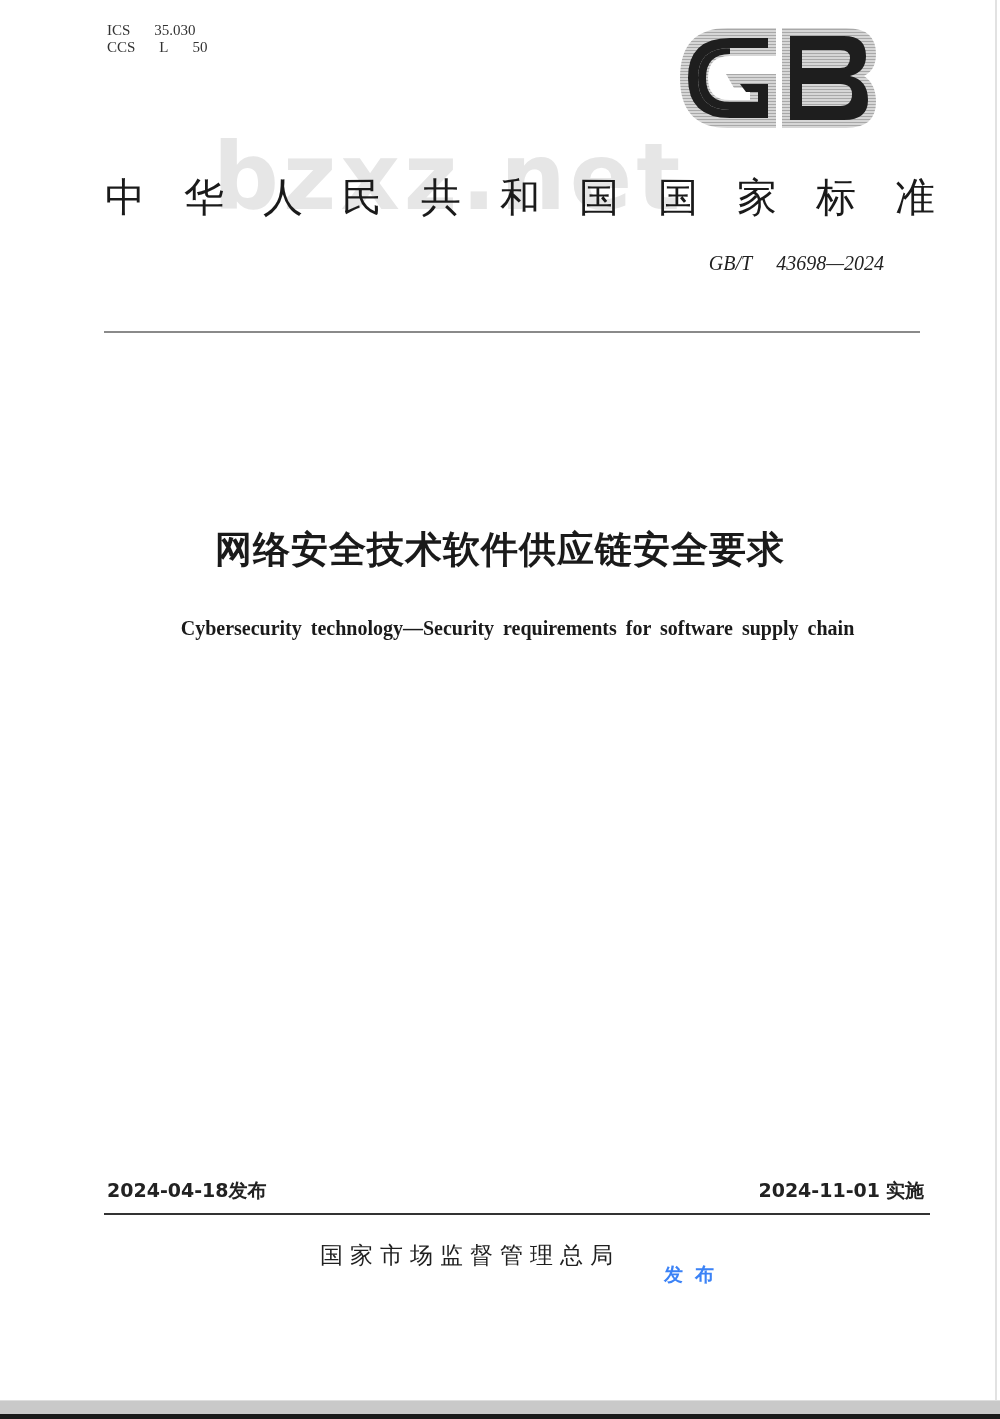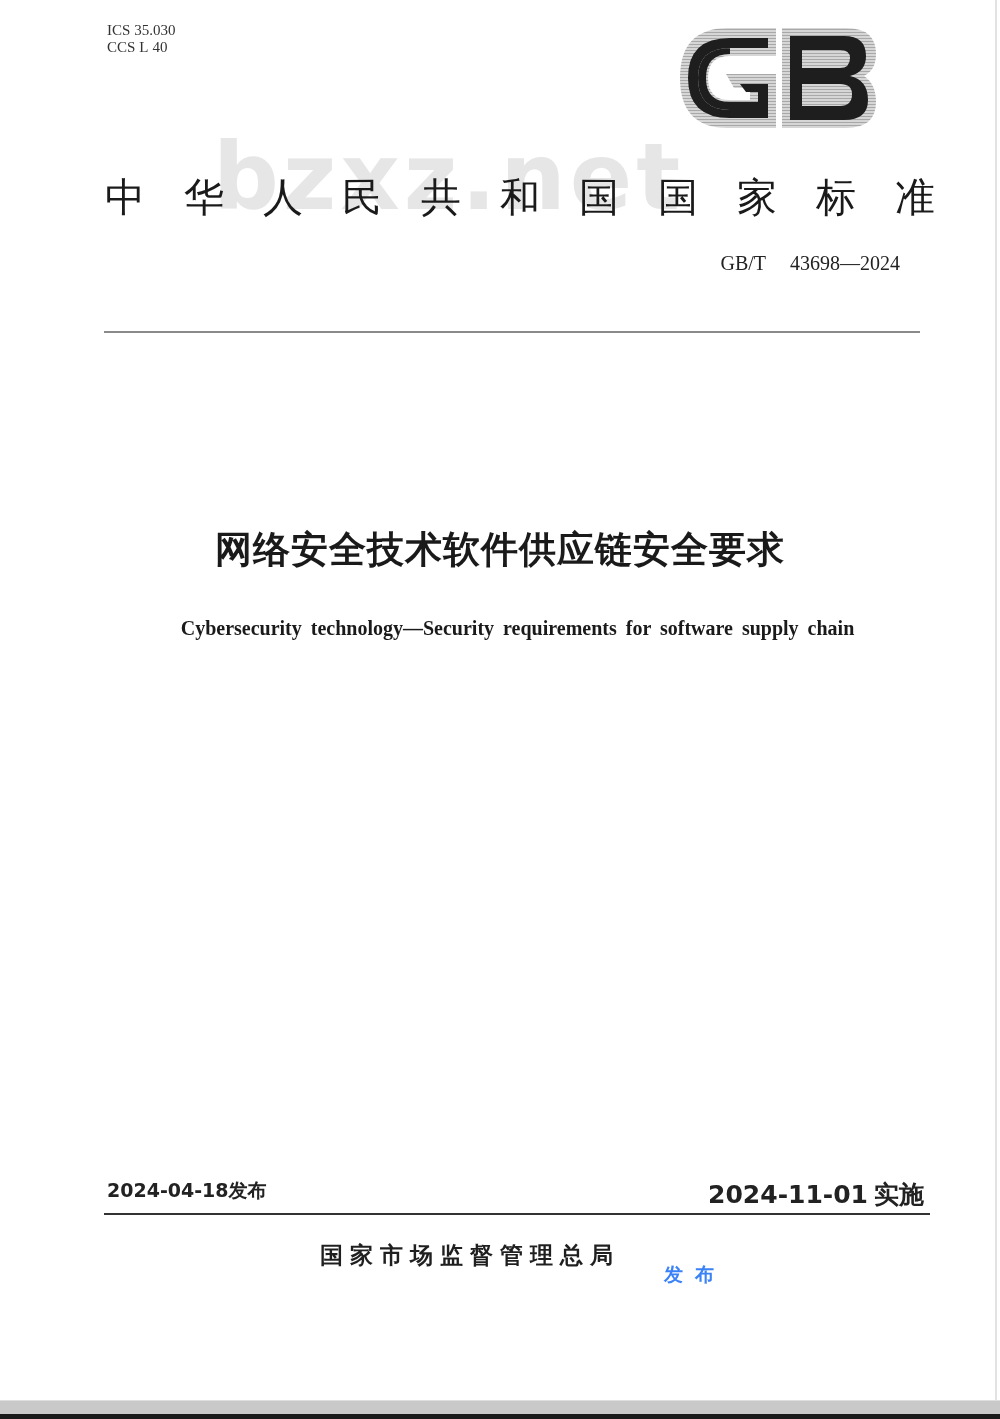--- a/index.html
+++ b/index.html
@@ -7,77 +7,77 @@
       width: 1000px; height: 1419px; position: relative; overflow: hidden;
       background: #ffffff; color: #1c1c1c;
       font-family: "DejaVu Sans", sans-serif;
     }
     .abs { position: absolute; }
     .classif {
       left: 107px; top: 22px; font-family: "Liberation Serif", serif;
       font-size: 15px; line-height: 17px; color: #333;
     }
     .classif .row span { display: inline-block; text-align: right; }
-    .classif .row span + span { margin-left: 4px; }
+    .classif .row span + span { margin-left: 24px; }
     .gb-logo { left: 678px; top: 26px; width: 200px; height: 104px; }
     .watermark {
       left: 200px; top: 128px; font-family: "DejaVu Sans", sans-serif;
       font-weight: bold; font-size: 92px; letter-spacing: 4px; color: #e6e6e6;
       line-height: 100px;
       margin-left: 13px;
     }
     .national-title {
       left: 105px; top: 172px; width: 830px; display: flex; justify-content: space-between;
       font-family: "DejaVu Serif", serif; font-size: 40px; line-height: 50px; color: #1a1a1a;
     }
     .std-no {
-      right: 100px; top: 252px; font-family: "Liberation Serif", serif; font-size: 20px; color: #222;
+      right: 116px; top: 252px; font-family: "Liberation Serif", serif; font-size: 20px; color: #222; font-style: italic;
     }
     .std-no span + span { margin-left: 24px; }
     .rule-top { left: 104px; top: 331px; width: 816px; height: 2px; background: #8a8a8a; }
     .title-cn {
       left: 0; top: 525px; width: 1000px; text-align: center;
       font-family: "DejaVu Sans", sans-serif; font-weight: bold; font-size: 37px; line-height: 50px; color: #1a1a1a;
       letter-spacing: 1px;
     }
     .title-cn span + span { }
     .title-en {
       left: 0; top: 615px; width: 1035px; text-align: center;
       font-family: "Liberation Serif", serif; font-weight: bold; font-size: 20px; line-height: 26px; color: #1a1a1a;
       word-spacing: 4px;
     }
     .date-issue {
       left: 107px; top: 1178px; font-family: "DejaVu Sans", sans-serif; font-weight: bold; font-size: 19px; color: #222;
     }
     .date-impl {
-      right: 76px; top: 1178px; font-family: "DejaVu Sans", sans-serif; font-weight: bold; font-size: 25px; color: #222;
+      right: 76px; top: 1178px; font-family: "DejaVu Sans", sans-serif; font-weight: bold; font-size: 19px; color: #222;
     }
     .date-impl span + span { margin-left: 6px; }
     .rule-bottom { left: 104px; top: 1213px; width: 826px; height: 2px; background: #333; }
     .issuers {
       left: 320px; top: 1236px; font-family: "DejaVu Sans", sans-serif; font-size: 23px; line-height: 39px;
-      letter-spacing: 7px; color: #1f1f1f; font-weight: bold;
+      letter-spacing: 7px; color: #1f1f1f;
     }
     .issue-verb {
       left: 664px; top: 1262px; font-family: "DejaVu Sans", sans-serif; font-weight: bold; font-size: 19px;
       letter-spacing: 12px; color: #3b82f6;
     }
     .right-edge { left: 995px; top: 0; width: 2px; height: 1400px; background: #e2e2e2; }
     .scroll-band { left: 0; top: 1400px; width: 1000px; height: 13px; background: #c9c9c9; border-top: 1px solid #dedede; }
     .bottom-bar { left: 0; top: 1414px; width: 1000px; height: 5px; background: #1a1a1a; }
   </style>
 </head>
 <body>
 
 <div class="abs classif">
   <div class="row">
     <span>ICS</span><span>35.030</span>
   </div>
   <div class="row">
-    <span>CCS</span><span>L</span><span>40</span>
+    <span>CCS</span><span>L</span><span>50</span>
   </div>
 </div>
 
 <div class="abs gb-logo">
   <svg width="200" height="104" viewBox="0 0 200 104">
     <defs>
       <pattern id="hatch" width="4" height="3" patternUnits="userSpaceOnUse">
         <rect width="4" height="3" fill="#d6d6d6"></rect>
         <rect y="0" width="4" height="1" fill="#a8a8a8"></rect>
       </pattern>

